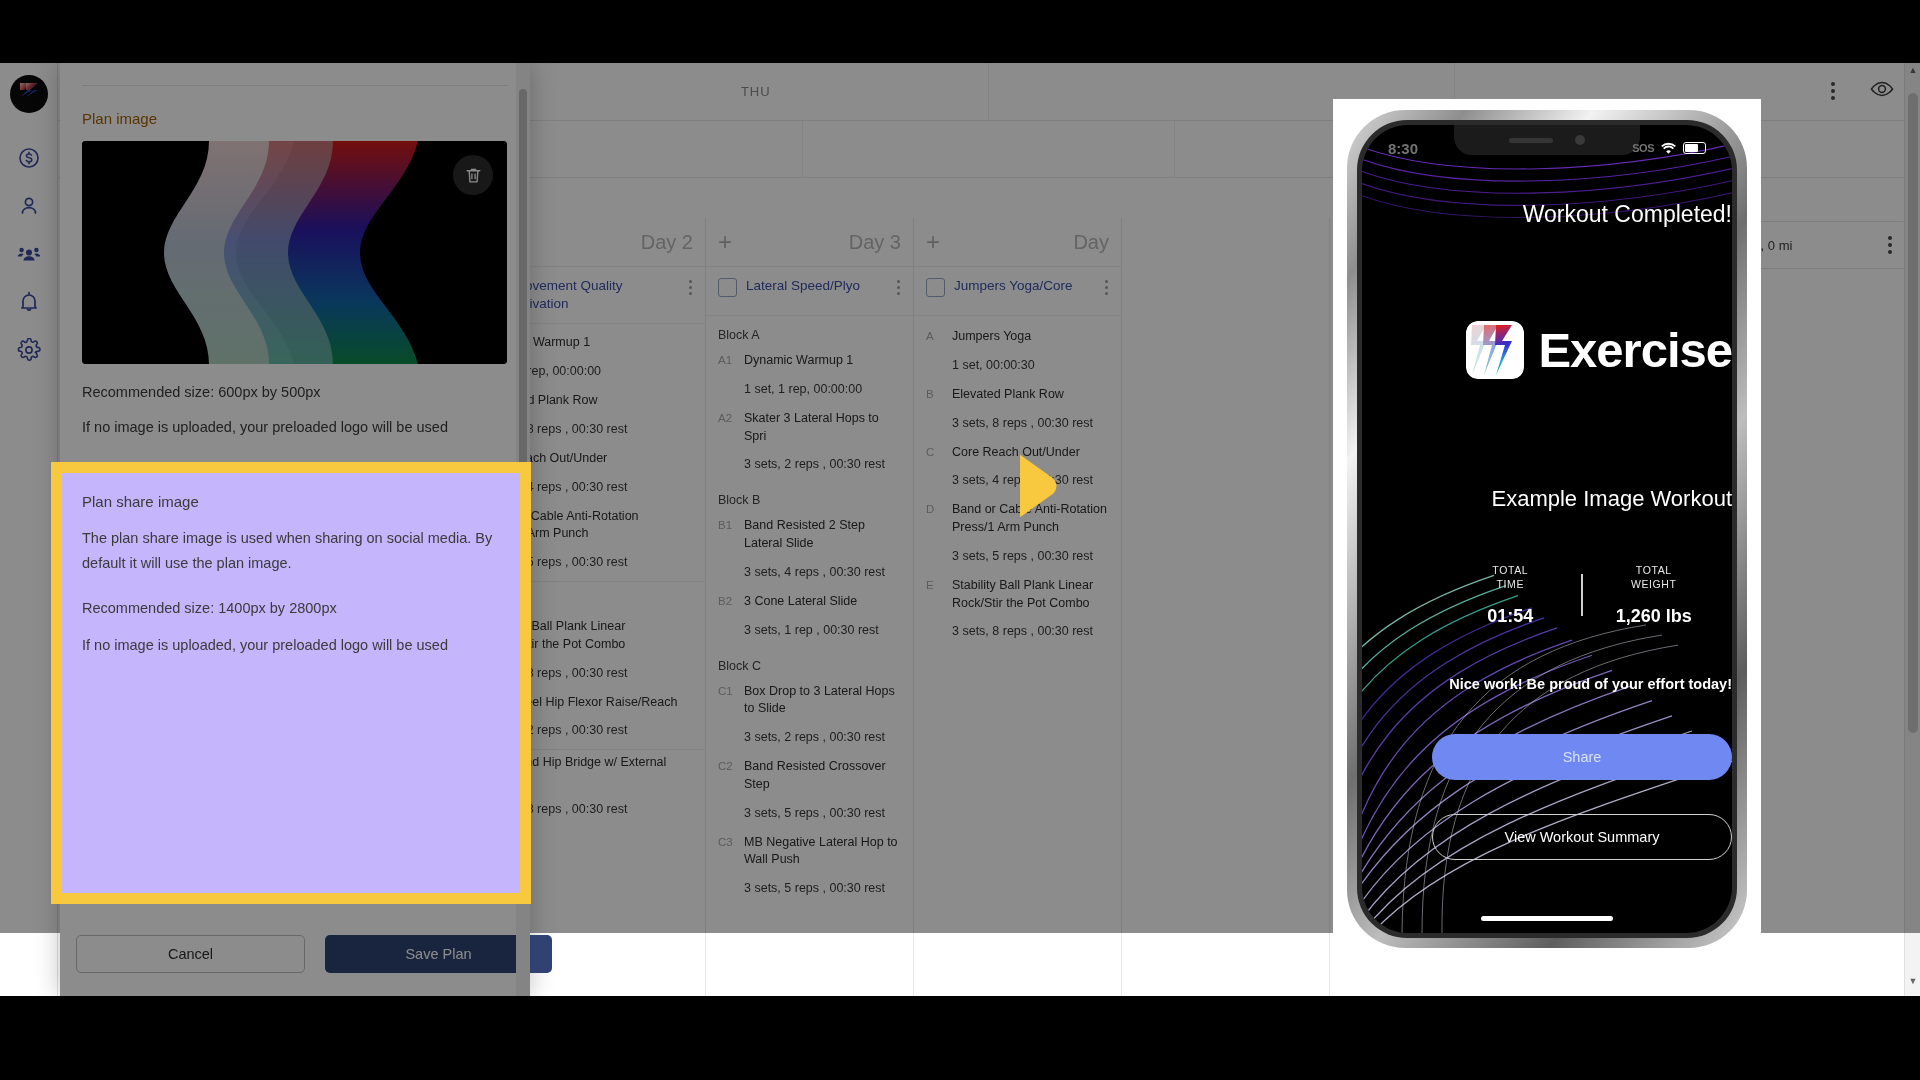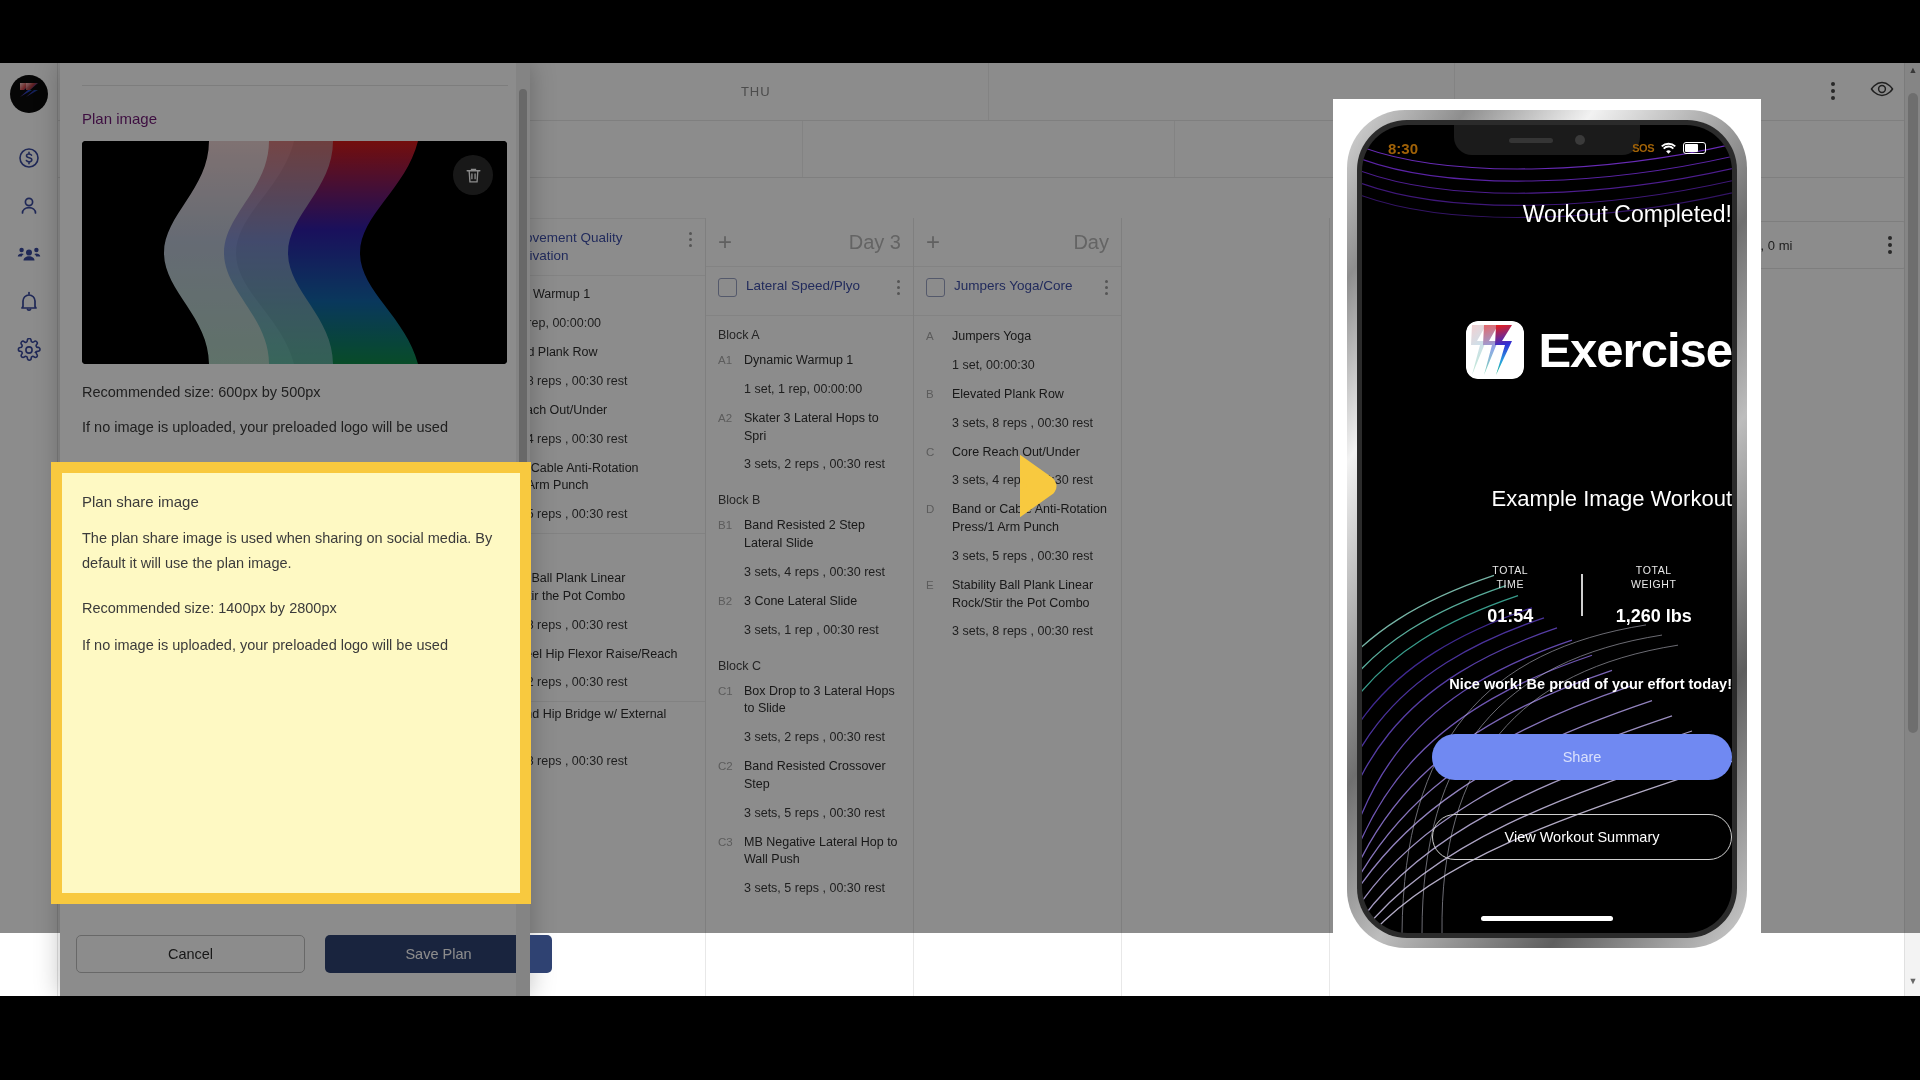--- a/index.html
+++ b/index.html
@@ -84,33 +84,33 @@
     box-shadow: 0 0 24px rgba(0,0,0,0.25);
     display:flex; flex-direction:column;
   }
   .modal-dim { 
     position:absolute; left:60px; top:63px; width:470px; height:933px;
     background: rgba(0,0,0,0.45); z-index: 61; pointer-events:none;
   }
   .modal-scrollarea { position:absolute; left:0; top:0; width:470px; height:875px; overflow:hidden;}
   .modal-inner { padding: 22px 22px 0 22px; }
   .divider-top { height:1px; background:#e3e3e3; margin-bottom:24px; }
-  .field-label { font-size:15px; color:#701a75; margin-bottom:14px; }
+  .field-label { font-size:15px; color:#a16207; margin-bottom:14px; }
   .plan-image-box { position:relative; width:425px; height:223px; border-radius:4px; overflow:hidden; background:#000;}
   .plan-image-bg { position:absolute; inset:0; }
   .trash-btn { position:absolute; right:14px; top:14px; width:40px;height:40px;border-radius:50%;
       background:rgba(55,55,55,0.82); display:flex;align-items:center;justify-content:center;}
   .trash-btn svg{width:19px;height:19px;}
   .hint { font-size:14.5px; color:#3b3b3b; margin-top:20px;}
   .hint2 { font-size:14.5px; color:#3b3b3b; margin-top:19px; margin-bottom:12px;}
 
   
   .highlight-card {
     position:absolute; left:51px; top:462px; width:480px; height:442px;
-    border:11px solid #F8C93F; background:#fef9c3; z-index:80;
+    border:11px solid #F8C93F; background:#c4b5fd; z-index:80;
   }
   .hc-inner { padding: 20px 20px 0 20px; }
   .hc-title { font-size:15px; color:#3b3b3b; margin-bottom:16px;}
   .hc-desc { font-size:14.5px; color:#3b3b3b; line-height:1.72; margin-bottom:24px;}
   .dropzone { width:425px; height:216px; border:1px solid #e0e0e0; border-radius:4px;
       background:#f7f7f7; display:flex; align-items:center; justify-content:center;}
   .dropzone-text { font-size:14.5px; color:#8c8c8c; }
   .hc-hint { font-size:14.5px; color:#3b3b3b; margin-top:19px;}
   .hc-hint2 { font-size:14.5px; color:#3b3b3b; margin-top:21px;}
 
@@ -134,21 +134,21 @@
     background: linear-gradient(125deg,#d8d8d8 0%, #8e8e8e 12%, #f2f2f2 25%, #6f6f6f 48%, #bdbdbd 62%, #5e5e5e 80%, #cfcfcf 100%);
     padding: 10px;
   }
   .phone-inner { width:100%; height:100%; border-radius:50px; background:#2b2b2b; padding:5px; }
   .screen { position:relative; width:100%; height:100%; border-radius:46px; background:#000; overflow:hidden;}
   .notch { position:absolute; left:50%; transform:translateX(-50%); top:0; width:186px; height:30px;
      background:#1b1b1b; border-radius:0 0 18px 18px; z-index:6; display:flex;align-items:center;justify-content:center;gap:22px;}
   .notch .spk { width:44px;height:5px;border-radius:3px;background:#353535;}
   .notch .cam { width:10px;height:10px;border-radius:50%;background:#3a3a3a;}
   .status { position:absolute; top:12px; left:0; width:100%; height:22px; z-index:7;
-     display:flex; align-items:center; justify-content:space-between; padding:0 26px; color:#a16207;}
+     display:flex; align-items:center; justify-content:space-between; padding:0 26px; color:#737373;}
   .status-time { font-size:15px; font-weight:bold;}
   .status-right { display:flex; align-items:center; gap:6px;}
   .sos { font-size:11px; font-weight:bold; letter-spacing:-0.5px;}
   .batt { width:23px;height:12px;border:1.4px solid #fff;border-radius:3px;padding:1.4px;}
   .batt i { display:block; width:68%; height:100%; background:#fff; border-radius:1px;}
   .deco { position:absolute; inset:0; z-index:1; }
   .scr-content { position:absolute; inset:0; z-index:5; display:flex; flex-direction:column; align-items:flex-end;
      padding-top: 76px; gap: 19px; }
   .wc-title { color:#fff; font-size:23px; }
   .brandrow { display:flex; align-items:center; gap:14px; margin-top:74px;}
@@ -263,20 +263,24 @@
         <span class="kebab-v">
             <i></i>
             <i></i>
             <i></i>
           </span>
       </div>
 
       <div class="daycols" style="margin-left:440px; margin-top:40px;">
 
         <div class="daycol">
+          <div class="daycol-head">
+            <span class="daycol-plus">&nbsp;</span>
+            <span class="daycol-label">Day 2</span>
+          </div>
           <div class="wk-header">
             <div class="wk-title" style="white-space:pre-line">/Movement Quality
 Activation</div>
             <span class="wk-kebab">
                 <i></i>
                 <i></i>
                 <i></i>
               </span>
           </div>
           <div style="padding-top:6px">

